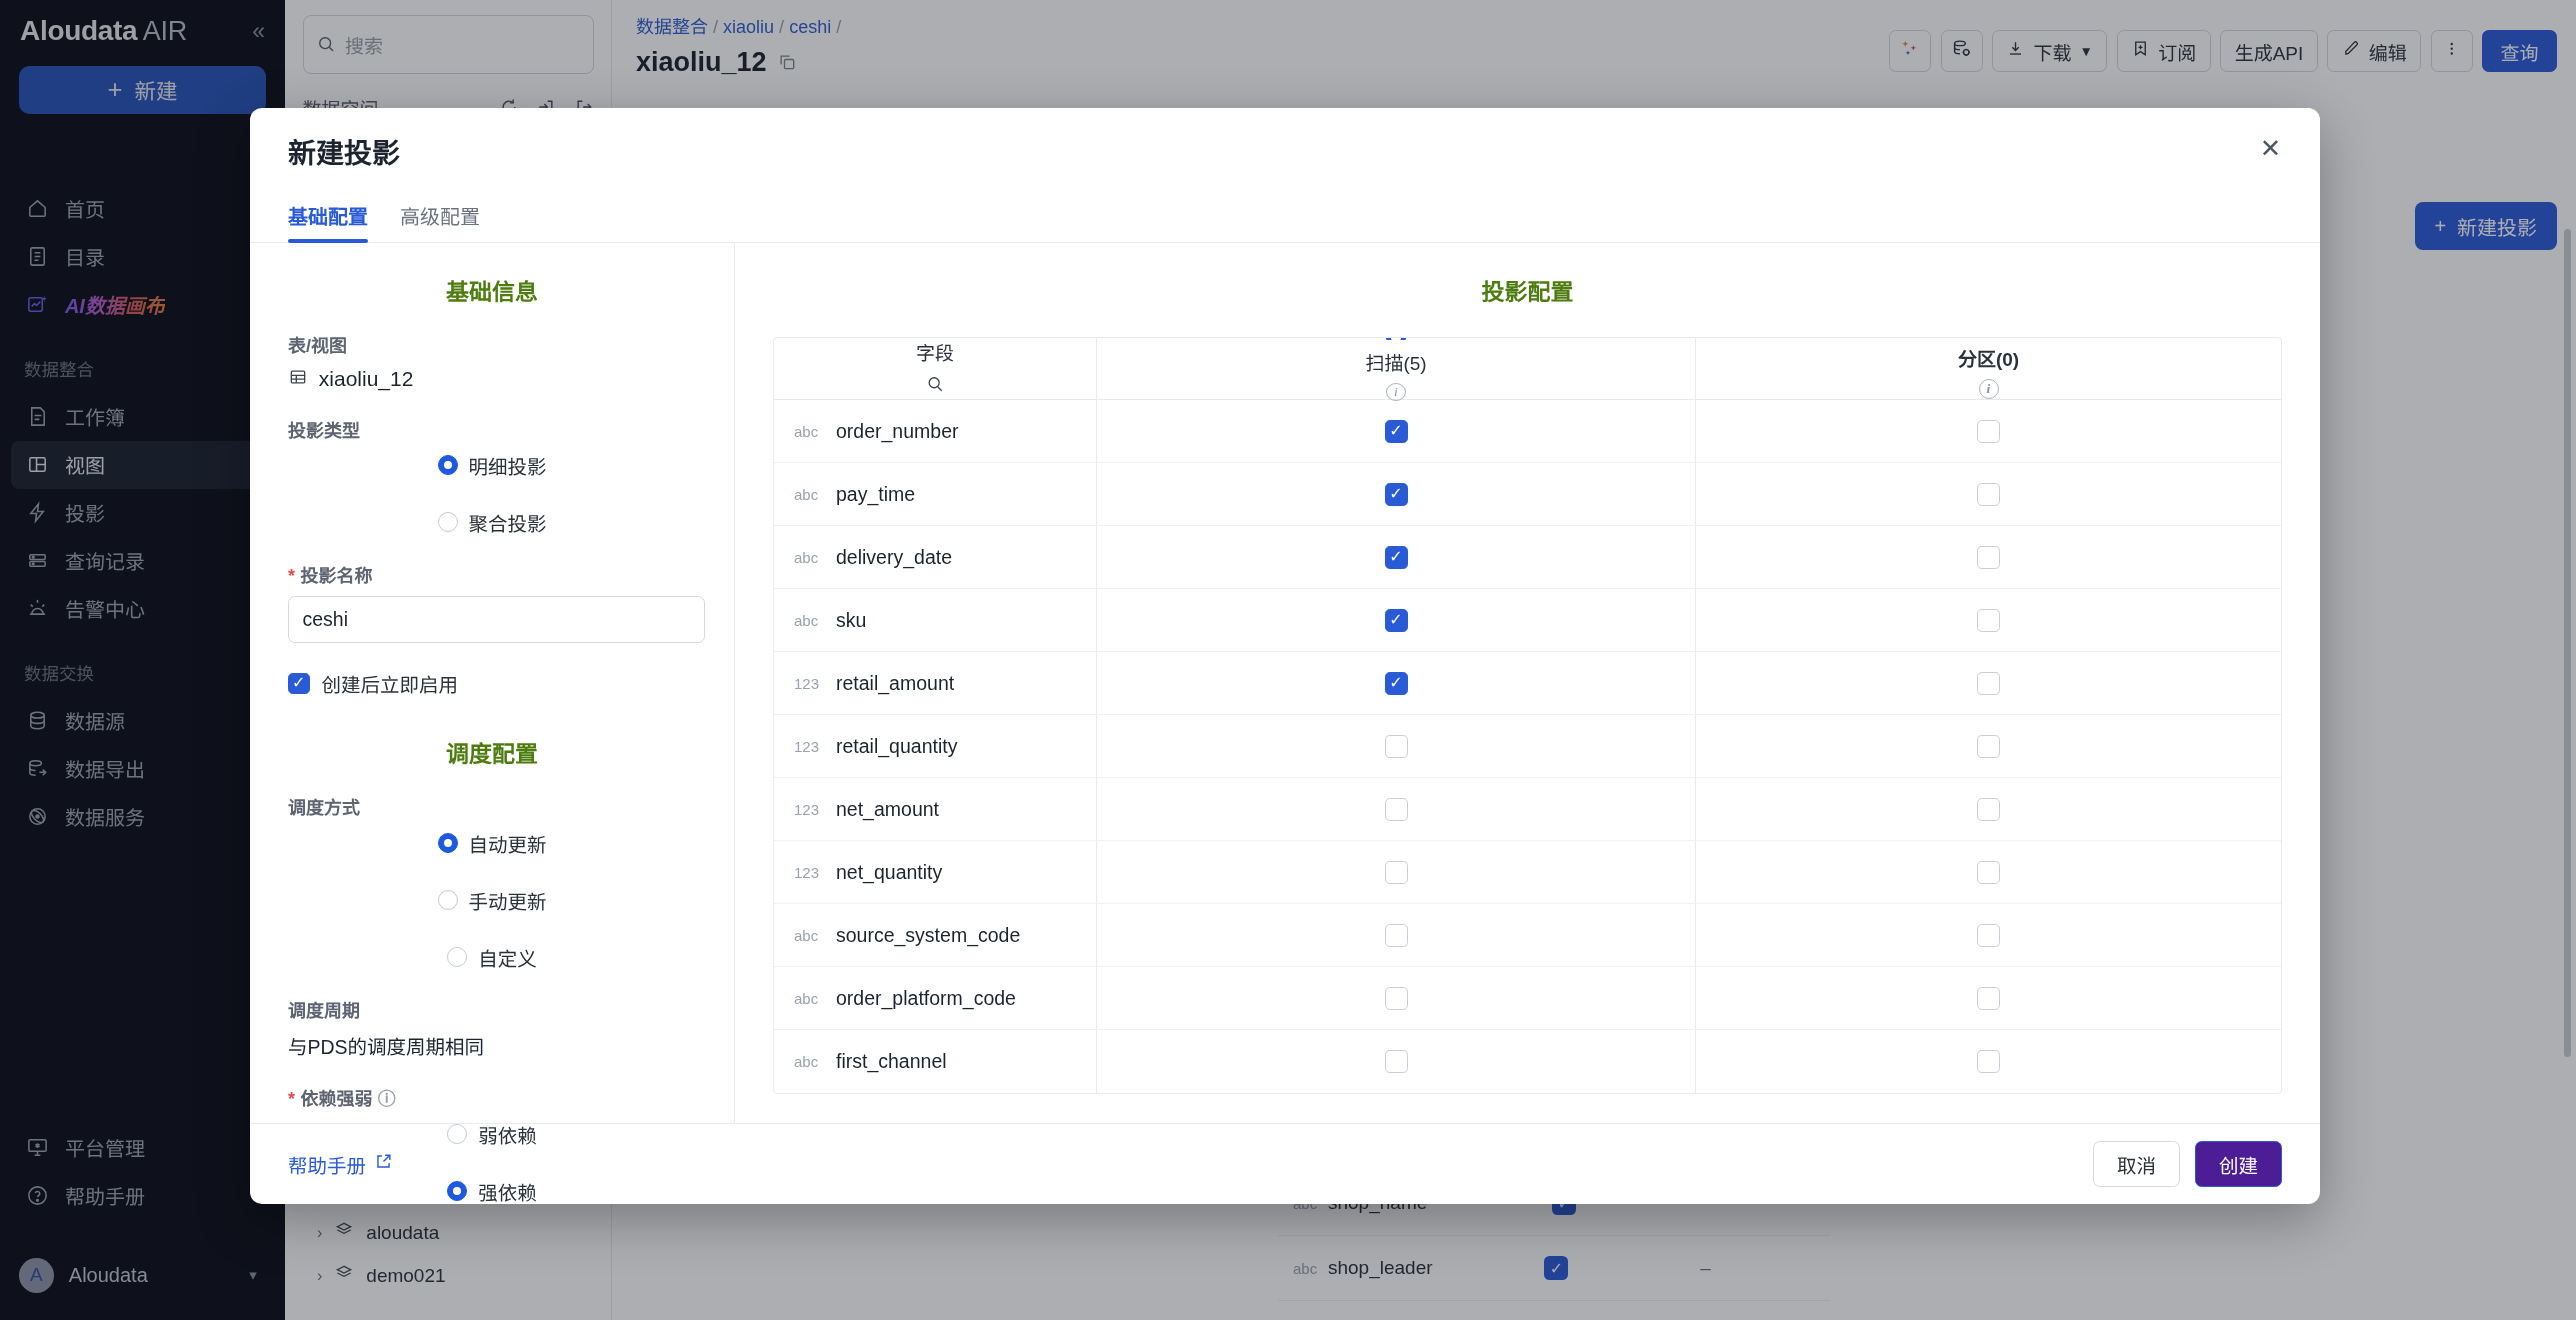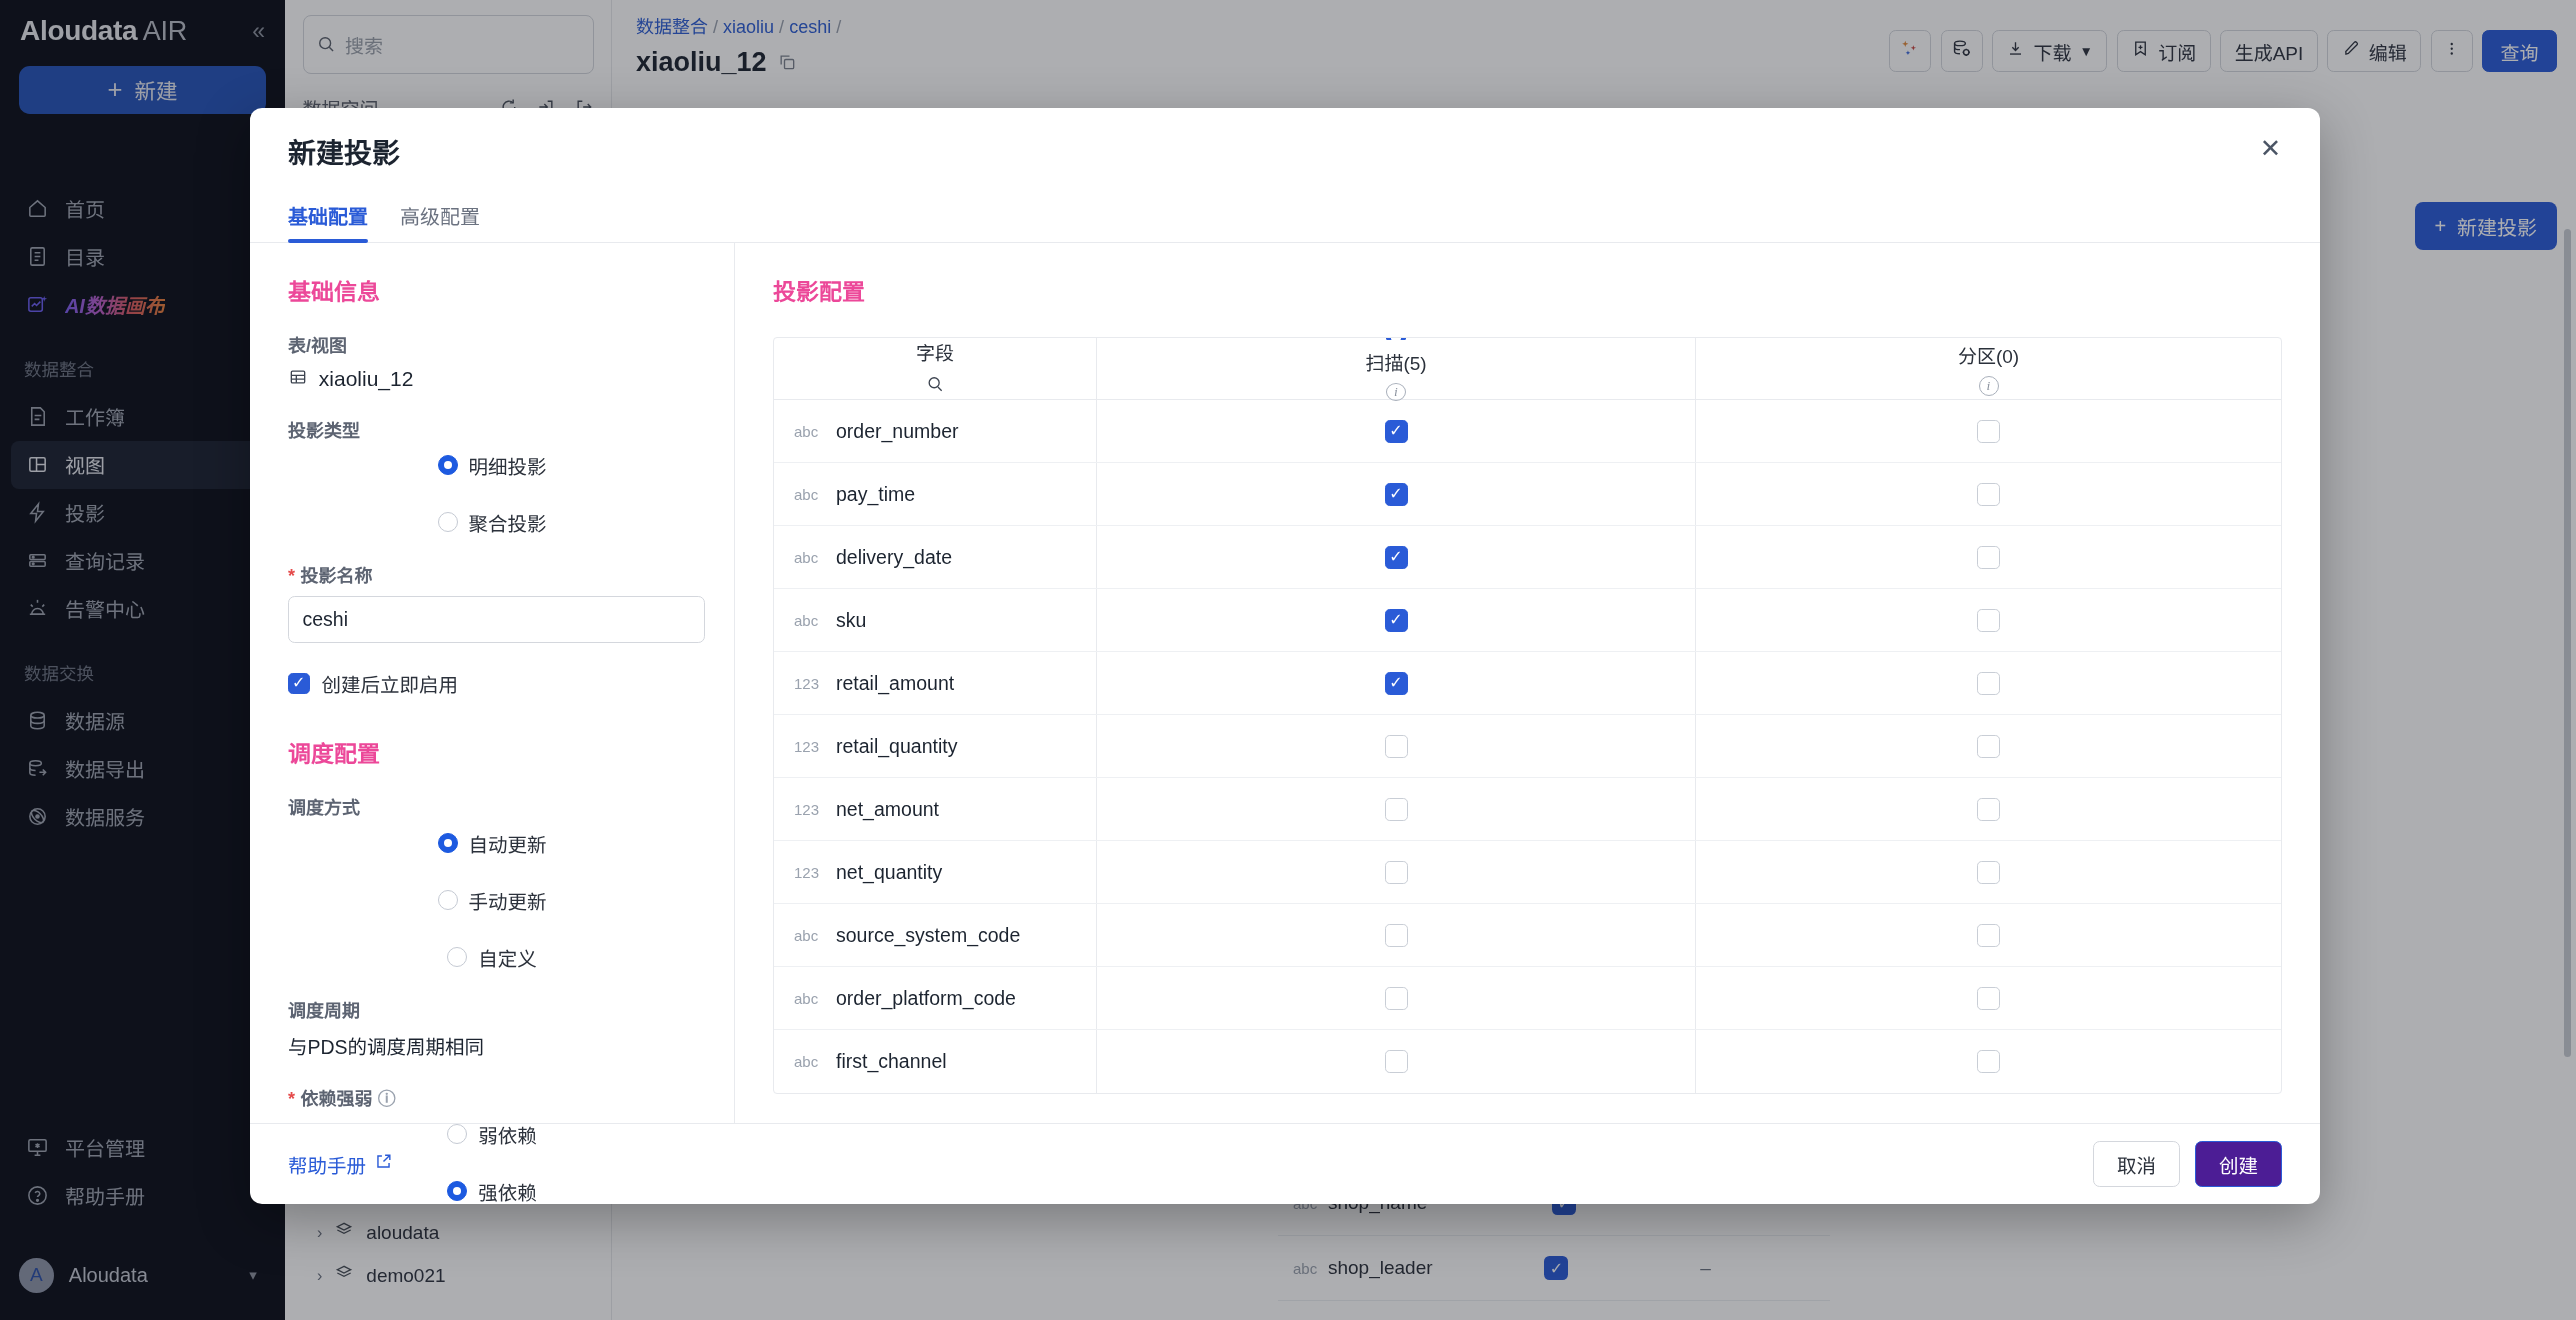--- a/index.html
+++ b/index.html
@@ -168,21 +168,21 @@
   }
   .tabs-rule { height: 1.3px; background: #e8eaee; margin: 0; }
 
   .modal-body { flex: 1 1 auto; display: flex; min-height: 0; }
 
   
   .form-pane {
     width: 485px; flex-shrink: 0; padding: 30px 38px 0 38px;
     border-right: 0.7px solid #e8eaee;
   }
-  .sec-title { font-size: 23px; font-weight: 700; color: #ec4899; }
+  .sec-title { font-size: 23px; font-weight: 700; color: #4d7c0f; text-align: center; }
   .field { margin-top: 24px; }
   .field-label { font-size: 18px; color: #5d6472; margin-bottom: 9.4px; font-weight: bold; }
   .field-label .req { color: #e54b4b; margin-right: 5.4px; }
   .field-label .info { color: #9aa2ae; margin-left: 5.4px; }
   .table-val { display: flex; align-items: center; gap: 10.8px; font-size: 21px; color: #1c2430; }
   .radio-row { display: flex; align-items: center; gap: 28px; flex-direction: column; }
   .radio { display: flex; align-items: center; gap: 10.8px; font-size: 19.5px; color: #2b313b; cursor: pointer; }
   .rdot {
     width: 20px; height: 20px; border-radius: 50%;
     border: 1.3px solid #c5cad3; background: #fff; flex-shrink: 0;
@@ -206,21 +206,21 @@
 
   
   .table-pane { flex: 1 1 auto; padding: 30px 38px 0 38px; min-width: 0; display: flex; flex-direction: column; }
   .fld-table { margin-top: 30px; border: 0.7px solid #e8eaee; border-radius: 4px; overflow: hidden; }
   .ft-head { display: flex; height: 62px; border-bottom: 0.7px solid #e8eaee; }
   .ft-head .c {
     display: flex; align-items: center; font-size: 19px; color: #2b313b; flex-direction: column;
   }
   .ft-c-field { width: 323px; padding: 0 20px; justify-content: space-between; border-right: 0.7px solid #e8eaee; }
   .ft-c-scan { width: 599px; justify-content: center; gap: 8px; border-right: 0.7px solid #e8eaee; }
-  .ft-c-part { flex: 1 1 auto; justify-content: center; gap: 8px; }
+  .ft-c-part { flex: 1 1 auto; justify-content: flex-end; gap: 8px; font-weight: bold; }
   .ibox {
     width: 20px; height: 20px; border-radius: 4.7px; background: #2a5bd7;
     display: flex; align-items: center; justify-content: center; color: #fff;
   }
   .ibox::after { content: ""; width: 10.8px; height: 2.7px; background: #fff; border-radius: 1.3px; }
   .info-c {
     width: 20px; height: 20px; border-radius: 50%; border: 1px solid #a9b0bb;
     color: #8b929e; font-size: 13.5px; display: flex; align-items: center; justify-content: center;
     font-style: italic; font-family: "Liberation Serif", serif;
   }

